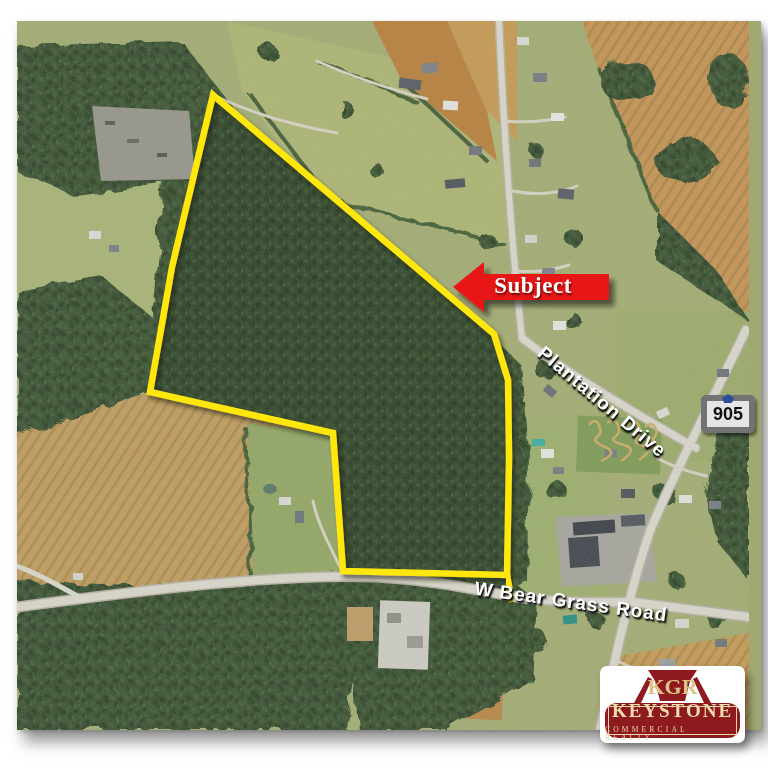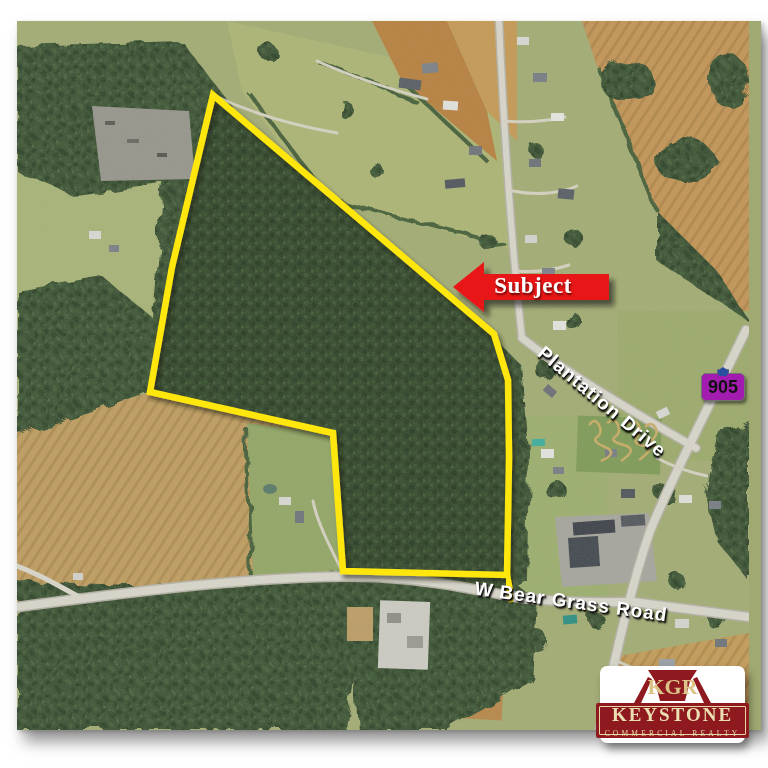--- a/index.html
+++ b/index.html
@@ -28,41 +28,41 @@
     transform:translate(-50%,-50%) rotate(8deg);
   }
   .lbl-subject{
     left:516px;top:266px;font-size:23px;
     font-family:"Liberation Serif", serif;letter-spacing:.5px;
     transform:translate(-50%,-54%);
     text-shadow:1px 2px 2px rgba(60,0,0,.75);
   }
   
   .shield{
-    position:absolute;left:684px;top:352px;width:42px;height:26px;
-    background:#a21caf;border:1px solid #737373;border-radius:5px;
+    position:absolute;left:684px;top:374px;width:42px;height:26px;
+    background:#e5e5e5;border:6px solid #737373;border-radius:5px;
     display:flex;align-items:center;justify-content:center;
     box-shadow:2px 3px 3px rgba(0,0,0,.45);
   }
   .shield .num{font-size:18px;font-weight:bold;color:#101010;line-height:1;}
   .shield .crest{
     position:absolute;left:50%;top:-7px;width:12px;height:9px;background:#2b4f9e;
     transform:translateX(-50%);border-radius:2px 2px 1px 1px;
     clip-path:polygon(50% 0,100% 45%,82% 100%,18% 100%,0 45%);
   }
   
   .logo{
     position:absolute;left:600px;top:666px;width:145px;height:77px;
     background:#ffffff;border-radius:7px;
     box-shadow:4px 6px 9px rgba(0,0,0,.45);
     display:flex;flex-direction:column;align-items:center;
   }
   .logo .emblem{margin-top:2px;width:137px;height:35px;display:block;}
   .logo .banner{
-    position:relative;width:153px;height:35px;background:#8e1a1f;border-radius:2px;
+    position:relative;width:135px;height:35px;background:#8e1a1f;border-radius:12px;
     display:flex;flex-direction:column;align-items:center;justify-content:center;
   }
   .banner-inner{
     position:absolute;left:3px;top:3px;right:3px;bottom:3px;
     border:1px solid #e6d7a5;border-radius:1px;pointer-events:none;
   }
   .logo .company{
     font-family:"Liberation Serif", serif;font-weight:bold;color:#ecdfb2;
     font-size:19px;letter-spacing:2px;line-height:1;margin-top:1px;
   }

